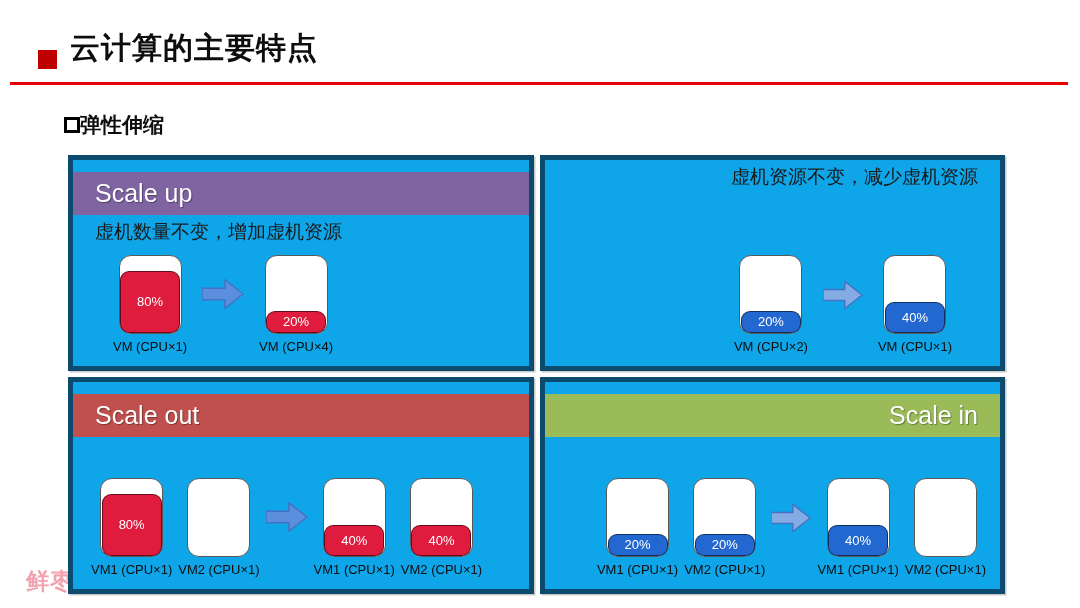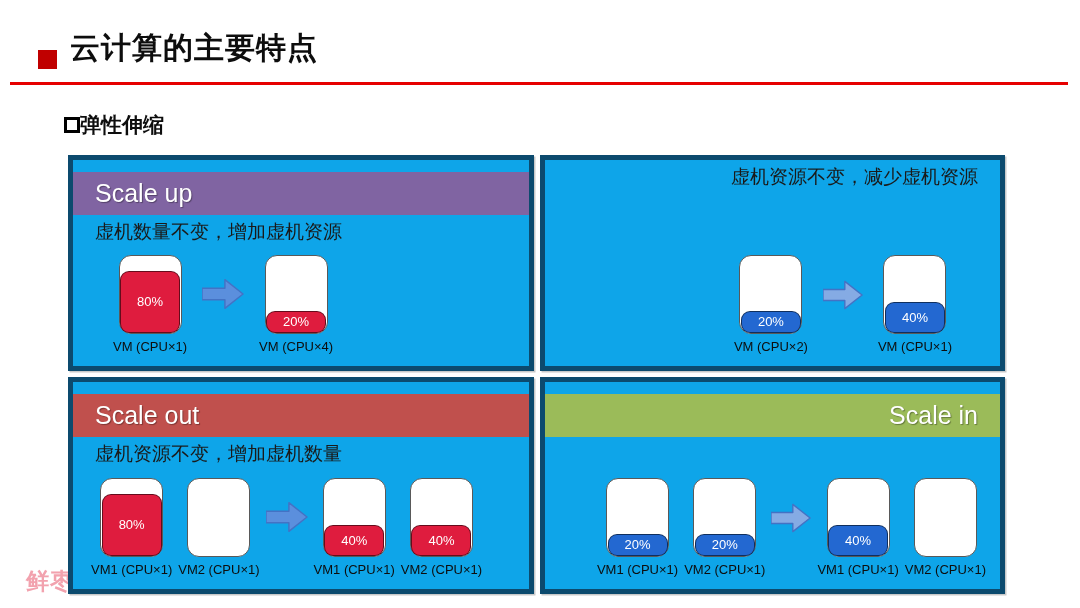--- a/index.html
+++ b/index.html
@@ -142,21 +142,20 @@
         </div>
         <div class="vm-label">VM (CPU×1)</div>
       </div>
     </div>
   </section>
 
   <section class="panel p3">
     <header class="panel-header" style="background: rgb(192, 80, 77);">
       <span>Scale out</span>
     </header>
-    <div class="panel-desc">虚机资源不变，增加虚机数量</div>
     <div class="vm-row row-left gap-4 pad-p3">
       <div class="vm-group">
         <div class="vm-box">
           <div class="vm-fill" style="height: 80%; background: rgb(223, 28, 62);">
             <span class="vm-pct">80%</span>
           </div>
         </div>
         <div class="vm-label">VM1 (CPU×1)</div>
       </div>
       <div class="vm-group">

